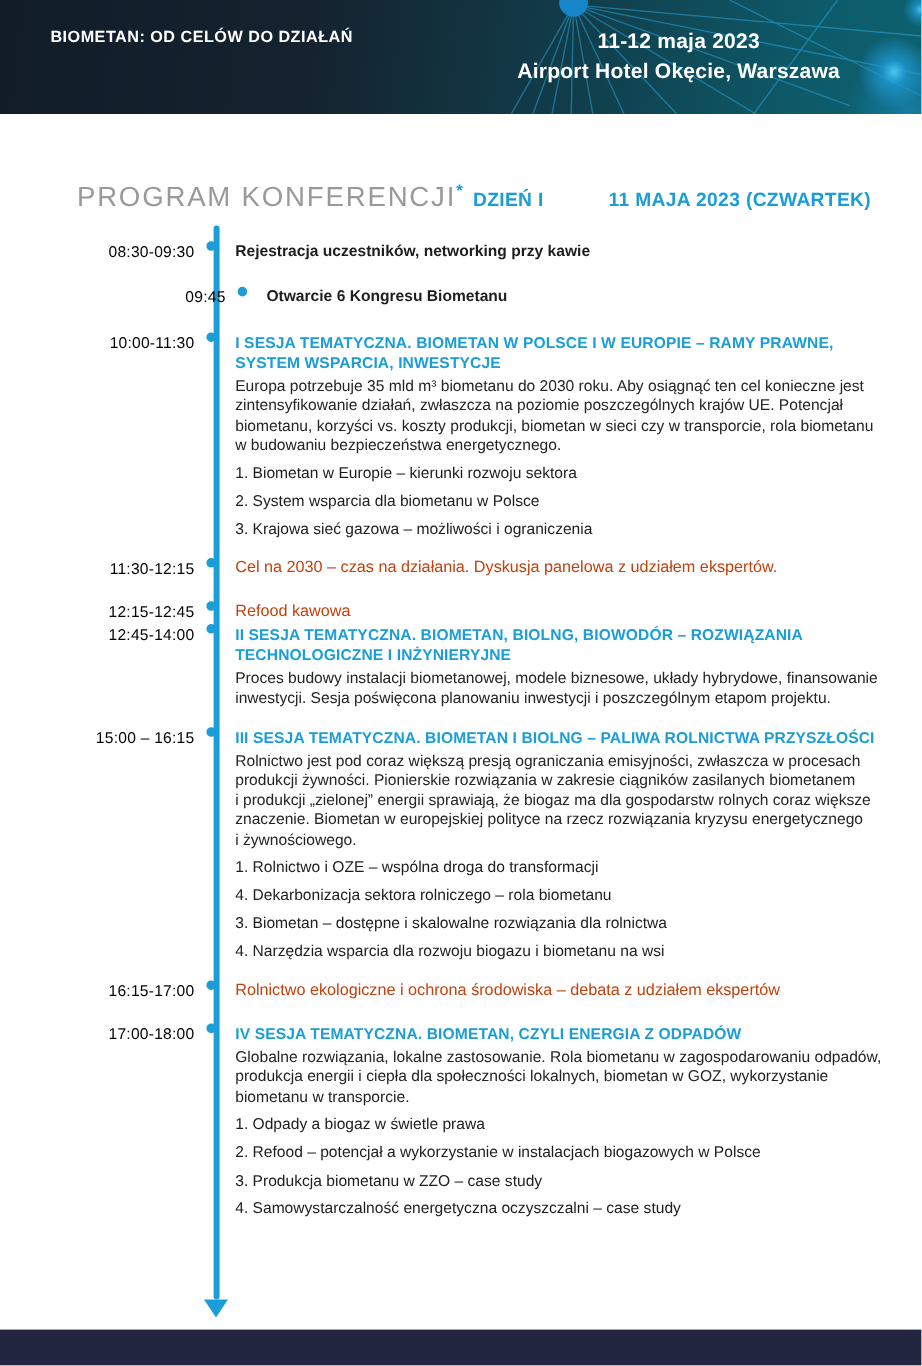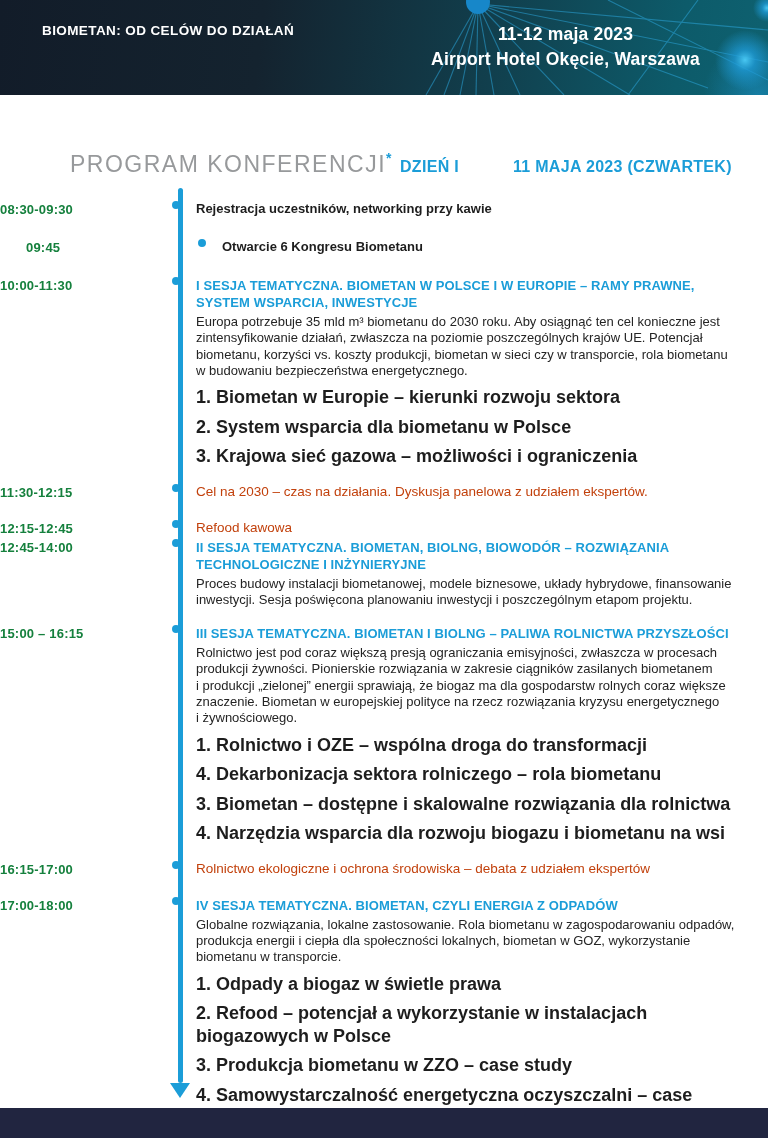--- a/index.html
+++ b/index.html
@@ -27,54 +27,54 @@
   .subtitle { margin-top:7px; font-size:13.5px; font-weight:bold; color:#ffffff; letter-spacing:0.4px; }
   .header-right {
     position:absolute; right:68px; top:22px; z-index:2;
     text-align:center; color:#ffffff; font-weight:bold;
     font-size:17.5px; line-height:1.45; letter-spacing:0.2px;
   }
 
   
   .title-row {
     position:absolute; left:70px; top:150px; width:650px;
-    display:flex; align-items:baseline; white-space:nowrap;
+    display:flex; align-items:baseline; white-space:nowrap;justify-content:center;
   }
   .pt { font-size:23px; color:#97999b; font-weight:300; letter-spacing:1.5px; }
   .pt sup { color:#1b9dd8; font-size:14px; font-weight:bold; }
   .day { color:#1b9dd8; font-weight:bold; font-size:16px; margin-left:7px; letter-spacing:0.3px; }
   .dateline { color:#1b9dd8; font-weight:bold; font-size:16px; margin-left:54px; letter-spacing:0.3px; }
 
   
   .timeline { position:absolute; left:0; top:188px; width:768px; }
   .tl-line {
     position:absolute; left:178px; top:0; width:5px; height:840px;
     background:#1b9dd8; border-radius:3px;
   }
   .tl-arrow {
     position:absolute; left:170px; top:840px; width:0; height:0;
     border-left:10px solid transparent; border-right:10px solid transparent;
     border-top:15px solid #1b9dd8;
   }
   .entry { position:relative; padding-left:196px; padding-right:30px; }
   .entry .time {
-    position:absolute; left:0; top:1px; width:162px; text-align:left;
-    color:#15803d; font-weight:bold; font-size:13px; letter-spacing:0.2px;
+    position:absolute; left:0; top:1px; width:162px; text-align:right;
+    color:#000000; font-weight:normal; font-size:13px; letter-spacing:0.2px;
     white-space:nowrap;
   }
   .entry .marker {
     position:absolute; left:172px; top:0; width:8px; height:8px;
     border:4.5px solid #1b9dd8; background:#ffffff; border-radius:50%;
   }
   .content { max-width:542px; }
   .row-bold { font-size:13px; font-weight:bold; color:#1d1d1d; line-height:1.25; }
   .row-reg  { font-size:13.5px; color:#c2410c; line-height:1.25; }
   .s-title { font-size:13px; font-weight:bold; color:#1b9dd8; line-height:1.32; letter-spacing:0.1px; margin-bottom:3px; }
   .s-desc  { font-size:13px; color:#242424; line-height:1.26; margin-bottom:4px; }
-  .s-item  { font-size:18px; font-weight:bold; color:#1d1d1d; line-height:1.25; margin-top:7px; }
+  .s-item  { font-size:13px; font-weight:normal; color:#1d1d1d; line-height:1.25; margin-top:7px; }
 
   
   .footer {
     position:absolute; left:0; bottom:0; width:768px; height:30px;
     background:#212540;
   }
 </style>
 </head>
 <body>
 

